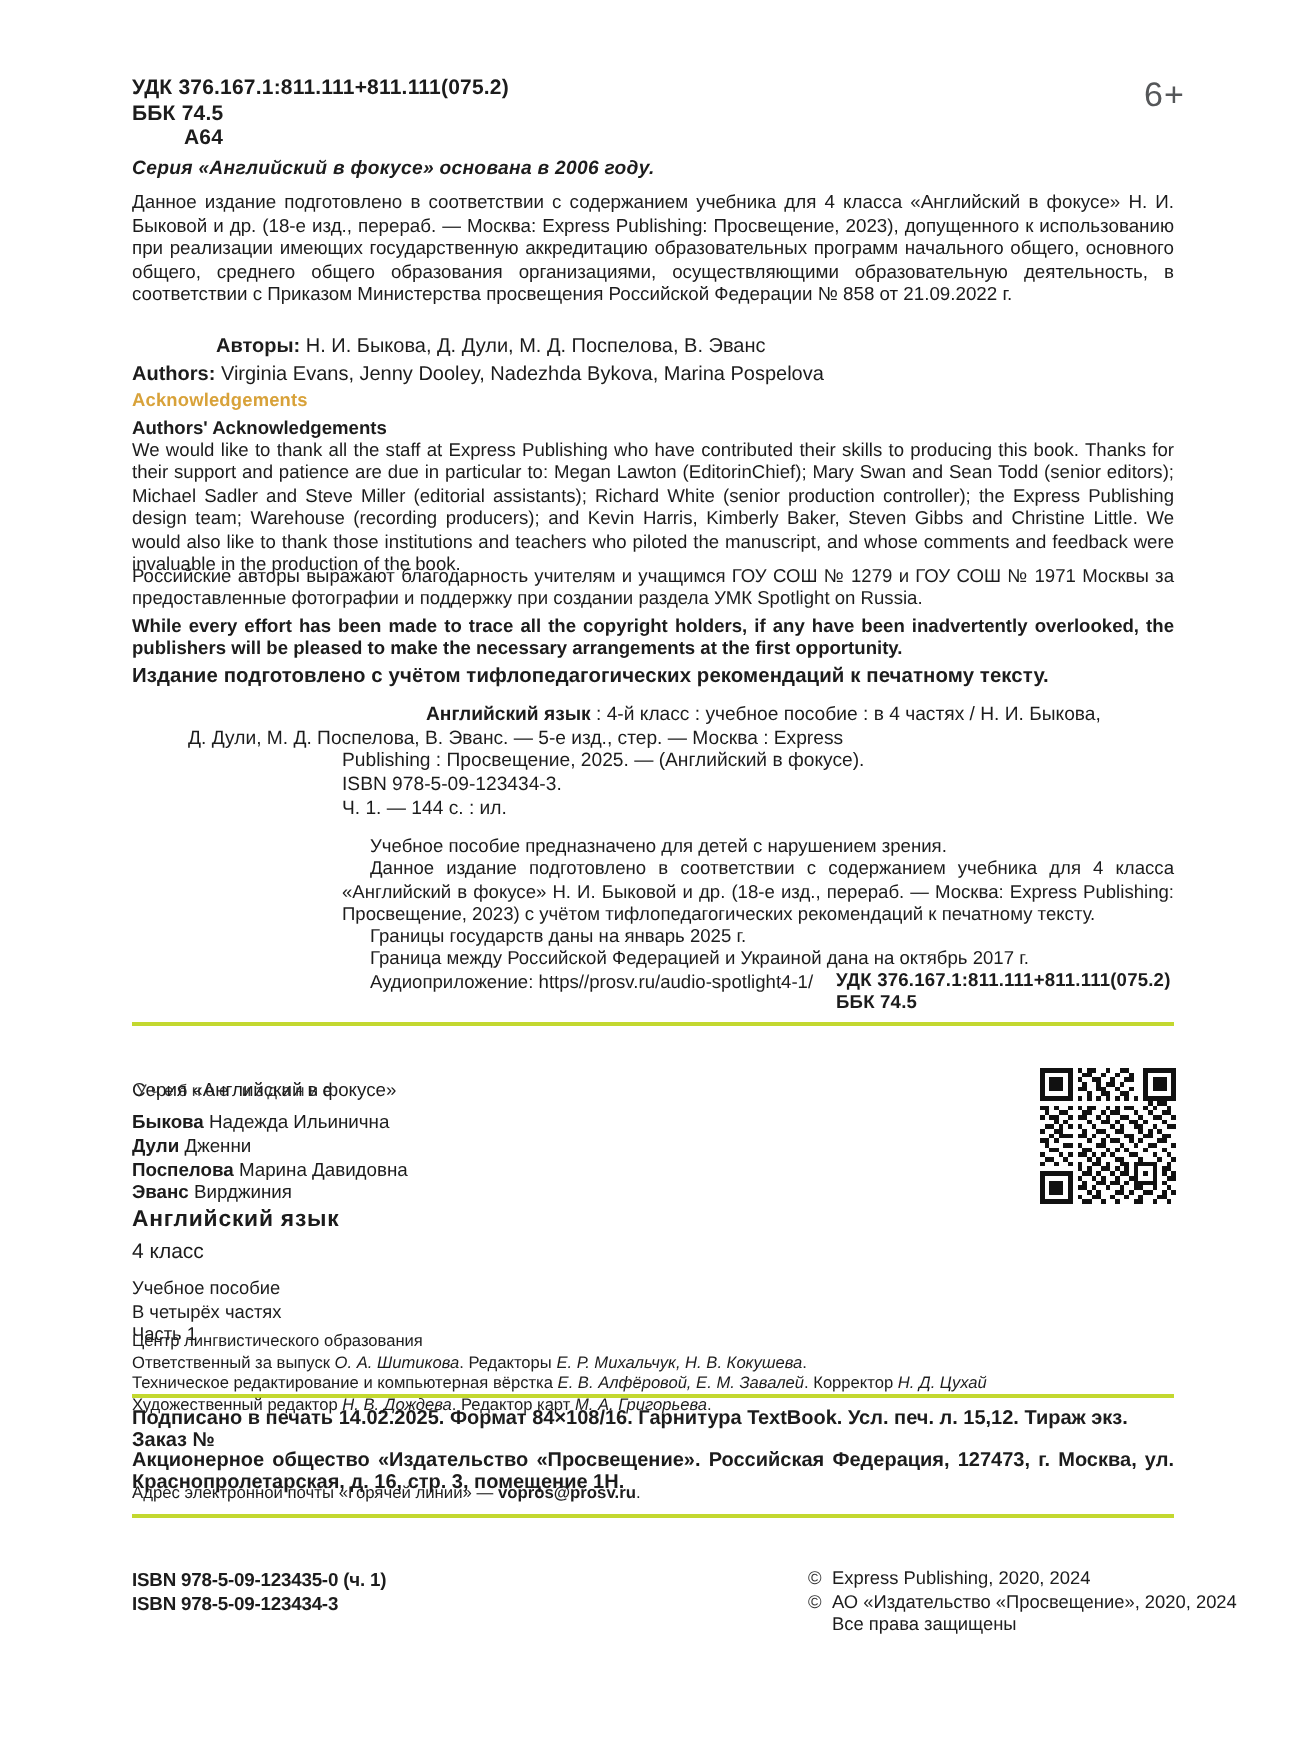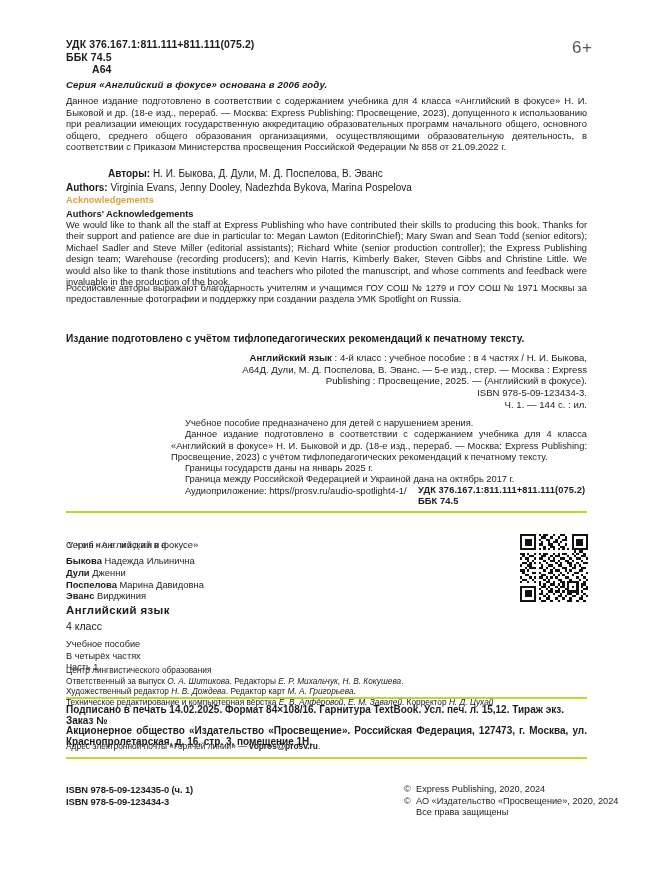--- a/index.html
+++ b/index.html
@@ -111,21 +111,20 @@
     font-weight: bold;
     letter-spacing: 0.05px;
   }
 
   
   #cip {
     left: 66px; top: 352px;
     width: 521px;
     font-size: 9.6px;
     line-height: 11.7px;
-    text-align: right;
   }
   #cip .ind { padding-left: 105px; text-indent: -105px; }
   #cip .hang { padding-left: 105px; }
   #cip .mark { display: inline-block; width: 28px; }
   #cip .sub { padding-left: 105px; }
 
   #cip-sub {
     left: 66px; top: 418px;
     width: 521px;
     font-size: 9.3px;
@@ -254,20 +253,21 @@
   </div>
   <div class="blk" id="authors-en">
     <span class="b">Authors:</span>
     <span>Virginia Evans, Jenny Dooley, Nadezhda Bykova, Marina Pospelova</span>
   </div>
 
   <div class="blk" id="ack-head">Acknowledgements</div>
   <div class="blk" id="authors-ack-head">Authors' Acknowledgements</div>
   <div class="blk just" id="ack-body">We would like to thank all the staff at Express Publishing who have contributed their skills to producing this book. Thanks for their support and patience are due in particular to: Megan Lawton (EditorinChief); Mary Swan and Sean Todd (senior editors); Michael Sadler and Steve Miller (editorial assistants); Richard White (senior production controller); the Express Publishing design team; Warehouse (recording producers); and Kevin Harris, Kimberly Baker, Steven Gibbs and Christine Little. We would also like to thank those institutions and teachers who piloted the manuscript, and whose comments and feedback were invaluable in the production of the book.</div>
   <div class="blk just" id="ack-ru">Российские авторы выражают благодарность учителям и учащимся ГОУ СОШ № 1279 и ГОУ СОШ № 1971 Москвы за предоставленные фотографии и поддержку при создании раздела УМК Spotlight on Russia.</div>
+  <div class="blk just" id="effort-note">While every effort has been made to trace all the copyright holders, if any have been inadvertently overlooked, the publishers will be pleased to make the necessary arrangements at the first opportunity.</div>
   <div class="blk" id="tiflo-note">Издание подготовлено с учётом тифлопедагогических рекомендаций к печатному тексту.</div>
 
   <div class="blk" id="cip">
     <div class="hang" style="text-indent:42px;">
       <span class="b">Английский язык</span><span> : 4-й класс : учебное пособие : в 4 частях / Н. И. Быкова,</span>
     </div>
     <div class="ind">
       <span class="mark">А64</span><span>Д. Дули, М. Д. Поспелова, В. Эванс. — 5-е изд., стер. — Москва : Express</span>
     </div>
     <div class="hang">Publishing : Просвещение, 2025. — (Английский в фокусе).</div>
@@ -322,24 +322,24 @@
     <div>В четырёх частях</div>
     <div>Часть 1</div>
   </div>
 
   <div class="blk" id="imprint-centre">
     <div>Центр лингвистического образования</div>
     <div>
       <span>Ответственный за выпуск </span><span class="it">О. А. Шитикова</span><span>. Редакторы </span><span class="it">Е. Р. Михальчук, Н. В. Кокушева</span><span>.</span>
     </div>
     <div>
+      <span>Техническое редактирование и компьютерная вёрстка </span><span class="it">Е. В. Алфёровой, Е. М. Завалей</span><span>. Корректор </span><span class="it">Н. Д. Цухай</span>
+    </div>
+    <div>
       <span>Художественный редактор </span><span class="it">Н. В. Дождева</span><span>. Редактор карт </span><span class="it">М. А. Григорьева</span><span>.</span>
-    </div>
-    <div>
-      <span>Техническое редактирование и компьютерная вёрстка </span><span class="it">Е. В. Алфёровой, Е. М. Завалей</span><span>. Корректор </span><span class="it">Н. Д. Цухай</span>
     </div>
   </div>
 
   <svg id="qr-code" viewBox="0 0 29 29" shape-rendering="crispEdges">
     <rect width="29" height="29" fill="#ffffff"></rect>
     <g fill="#111111">
 
       <rect x="0" y="0" width="7" height="1"></rect>
         <rect x="0" y="6" width="7" height="1"></rect>
       <rect x="0" y="0" width="1" height="7"></rect>

